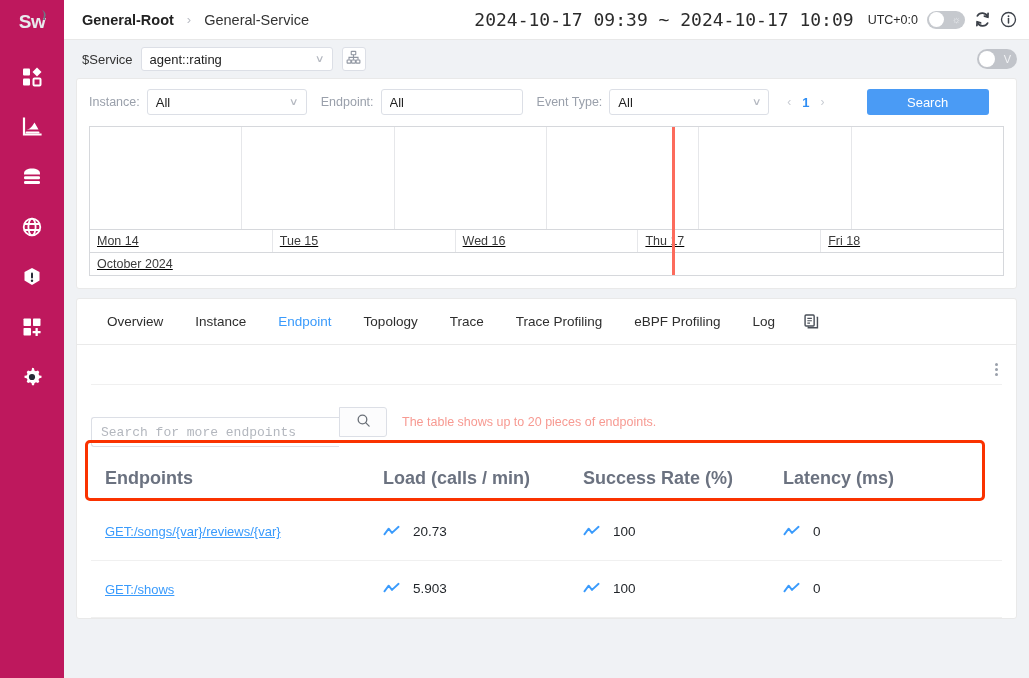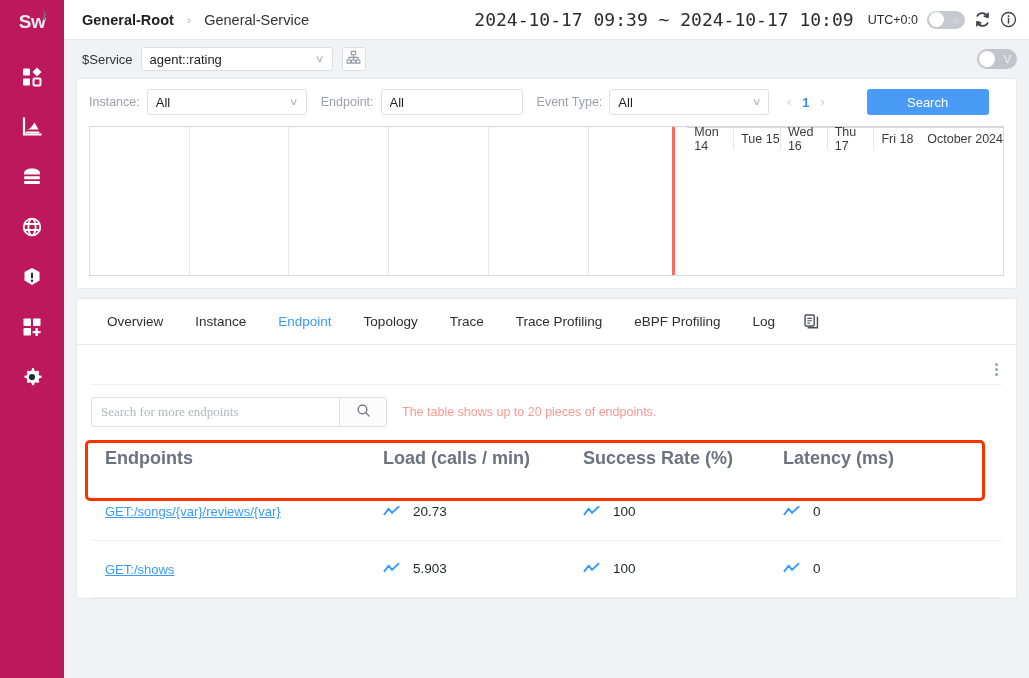--- a/index.html
+++ b/index.html
@@ -145,21 +145,21 @@
     background: #4a9bf5; color: #fff; border: none; border-radius: 3px;
     height: 26px; width: 122px; font-size: 13px; cursor: pointer;
     font-family: "Liberation Sans", sans-serif;
     margin-left: 28px;
   }
 
   
   .cal {
     margin-top: 11px; border: 1px solid #d6d8dc;
     position: relative; height: 150px;
-    display: flex; 
+    display: flex; flex-direction: column; text-decoration: underline;
   }
   .cal-grid { flex: 1; display: flex; }
   .cal-col { flex: 1; border-right: 1px solid #e6e7ea; }
   .cal-col:last-child { border-right: none; }
   .cal-axis {
     height: 23px; border-top: 1px solid #d6d8dc;
     display: flex;
   }
   .cal-axis .cal-col {
     display: flex; align-items: center;
@@ -199,21 +199,22 @@
     width: 3px; height: 3px; border-radius: 50%;
     background: #9aa0ab; margin: 2px 0;
   }
 
   .searchrow { display: flex; align-items: center; padding: 12px 0 9px 0; }
   .ep-search {
     width: 248px; height: 30px;
     border: 1px solid #dcdfe6; border-right: none;
     border-radius: 3px 0 0 3px; padding: 0 9px;
     font-size: 13px; color: #be185d; background: #fff;
-    font-family: Liberation Serif, serif;
+    font-family: Liberation Mono, monospace;
+    margin-top: 20px;
   }
   .ep-search::placeholder { color: #b3b7be; }
   .ep-search-btn {
     width: 48px; height: 30px; background: #fcfcfd;
     border: 1px solid #dcdfe6; border-radius: 0 3px 3px 0;
     display: flex; align-items: center; justify-content: center;
     cursor: pointer;
   }
   .hint { font-size: 12.5px; color: #f79a92; margin-left: 15px; }
 

